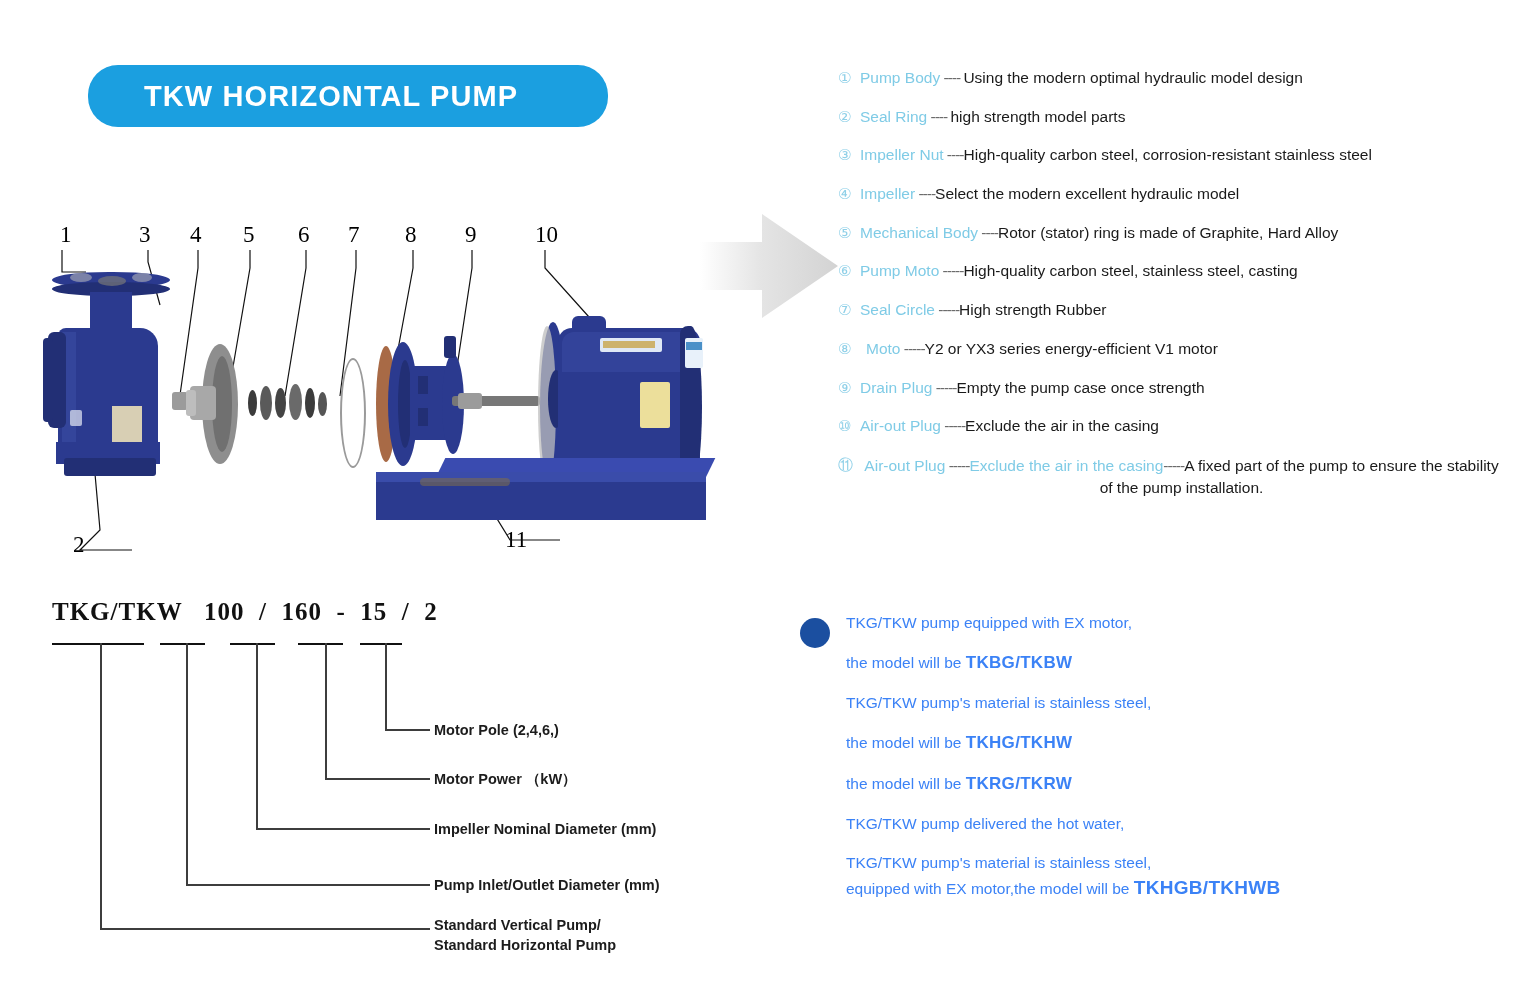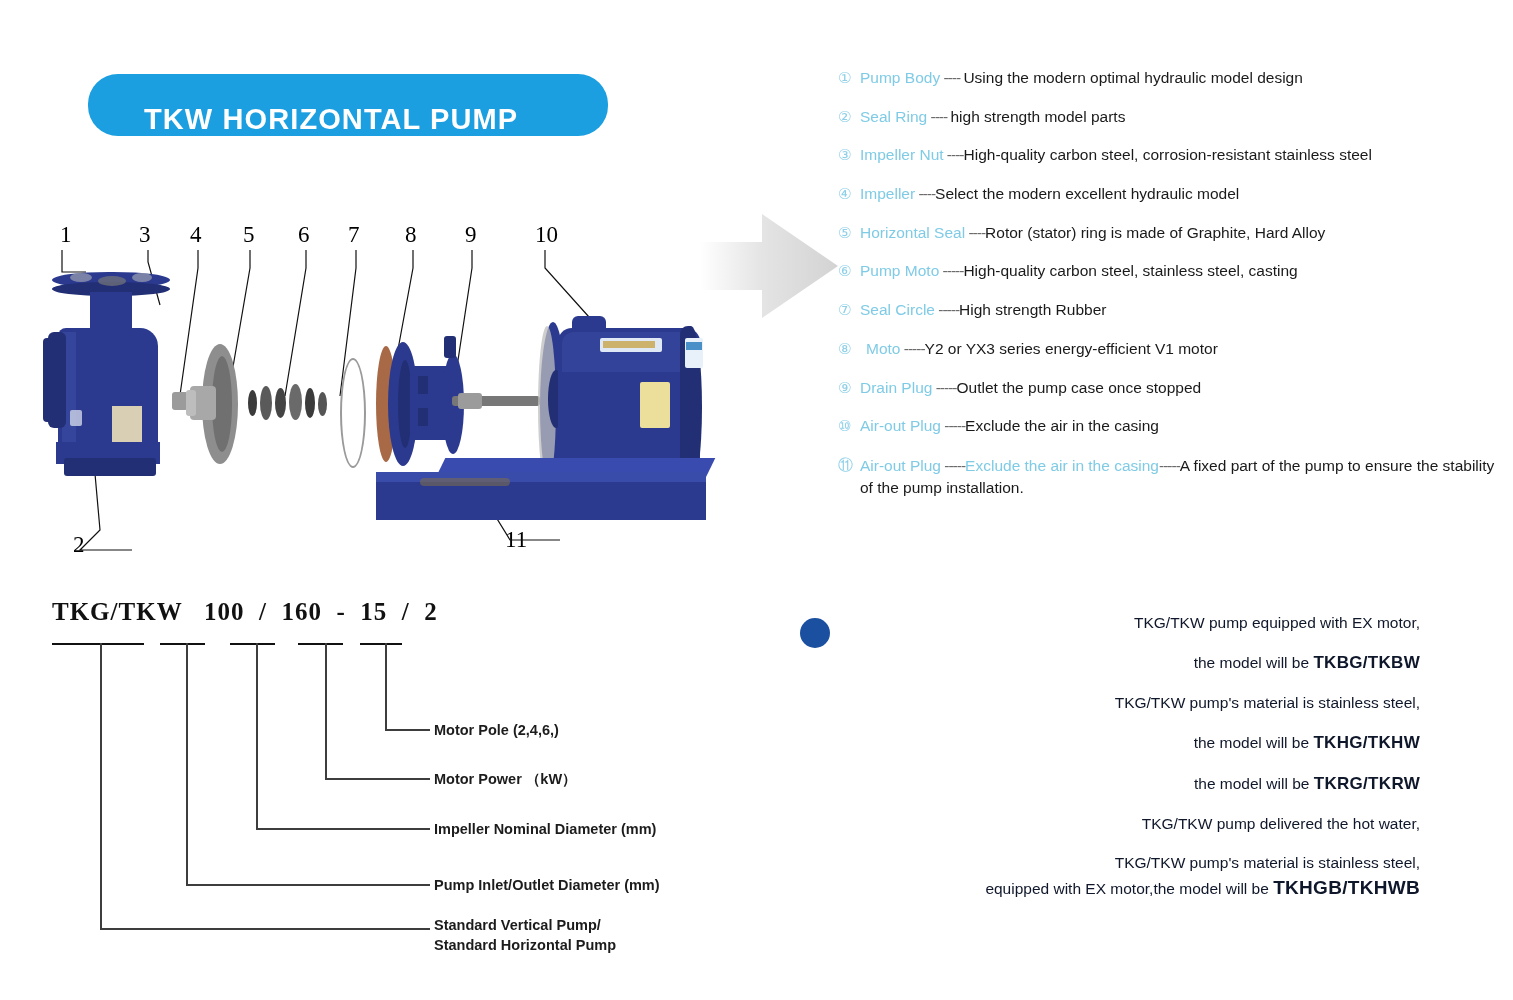--- a/index.html
+++ b/index.html
@@ -8,24 +8,24 @@
     background:#ffffff;
     font-family:"Liberation Sans", sans-serif;
     position:relative;
     overflow:hidden;
     color:#1a1a1a;
   }
   .abs{position:absolute;}
 
   
   #title-banner{
-    left:88px;top:74px;width:520px;height:62px;
+    left:88px;top:65px;width:520px;height:62px;
     background:#1b9fe0;
     border-radius:30px;
-    display:flex;align-items:flex-end;
+    display:flex;align-items:center;
   }
   #title-banner .txt{
     color:#ffffff;
     font-size:29px;
     font-weight:bold;
     letter-spacing:1.1px;
     padding-left:56px;
   }
 
   
@@ -54,21 +54,21 @@
     font-size:15px;
     color:#8fd0e8;
     font-family:"DejaVu Sans", sans-serif;
     padding-top:1px;
   }
   .legend-text{font-size:15.5px;}
   .legend-part{color:#7fcbe6;}
   .legend-dash{color:#6b6b6b;letter-spacing:-1px;}
   .legend-desc{color:#1a1a1a;}
   .legend-desc-blue{color:#7fcbe6;}
-  .legend-row.wrapped .legend-text{line-height:1.42;}
+  .legend-row.wrapped .legend-text{line-height:1.42;text-align:center;}
 
   
   #nomenclature{left:40px;top:598px;width:700px;height:360px;}
   #model-code{
     position:absolute;left:12px;top:0px;
     font-family:"Liberation Serif", serif;
     font-size:25px;font-weight:bold;letter-spacing:1px;
     color:#111;
     white-space:pre;
   }
@@ -87,24 +87,23 @@
   
   #notes{left:800px;top:614px;width:620px;}
   #notes-bullet{
     position:absolute;left:0px;top:4px;
     width:30px;height:30px;border-radius:50%;
     background:#1b4fa0;
   }
   #notes-body{margin-left:46px;}
   .note-line{
     font-size:15.5px;
-    color:#0f172a;
+    color:#3b82f6;
     margin-bottom:21px;
     white-space:nowrap;
-    text-align:right;
   }
   .note-line.tight{margin-bottom:5px;}
   .note-strong{font-weight:bold;font-size:17px;letter-spacing:.3px;}
 
   
   .pb{position:absolute;}
   .blue-body{background:#2b3a8f;}
   .blue-dark{background:#222f75;}
   .blue-light{background:#3d4fa8;}
   .steel{background:#9b9b9b;}
@@ -267,21 +266,21 @@
   <div class="legend-row">
     <span class="legend-num">④</span>
     <span class="legend-text">
       <span class="legend-part">Impeller</span><span class="legend-dash"> ----</span><span class="legend-desc">Select the modern excellent hydraulic model</span>
     </span>
   </div>
 
   <div class="legend-row">
     <span class="legend-num">⑤</span>
     <span class="legend-text">
-      <span class="legend-part">Horizontal Seal</span><span class="legend-dash"> ----</span><span class="legend-desc">Rotor (stator) ring is made of Graphite, Hard Alloy</span>
+      <span class="legend-part">Mechanical Body</span><span class="legend-dash"> ----</span><span class="legend-desc">Rotor (stator) ring is made of Graphite, Hard Alloy</span>
     </span>
   </div>
 
   <div class="legend-row">
     <span class="legend-num">⑥</span>
     <span class="legend-text">
       <span class="legend-part">Pump Moto</span><span class="legend-dash"> -----</span><span class="legend-desc">High-quality carbon steel, stainless steel, casting</span>
     </span>
   </div>
 
@@ -295,21 +294,21 @@
   <div class="legend-row">
     <span class="legend-num">⑧</span>
     <span class="legend-text">
       <span class="legend-part" style="padding-left:6px;">Moto</span><span class="legend-dash"> -----</span><span class="legend-desc">Y2 or YX3 series energy-efficient V1 motor</span>
     </span>
   </div>
 
   <div class="legend-row">
     <span class="legend-num">⑨</span>
     <span class="legend-text">
-      <span class="legend-part">Drain Plug</span><span class="legend-dash"> -----</span><span class="legend-desc">Outlet the pump case once stopped</span>
+      <span class="legend-part">Drain Plug</span><span class="legend-dash"> -----</span><span class="legend-desc">Empty the pump case once strength</span>
     </span>
   </div>
 
   <div class="legend-row">
     <span class="legend-num">⑩</span>
     <span class="legend-text">
       <span class="legend-part">Air-out Plug</span><span class="legend-dash"> -----</span><span class="legend-desc">Exclude the air in the casing</span>
     </span>
   </div>
 

